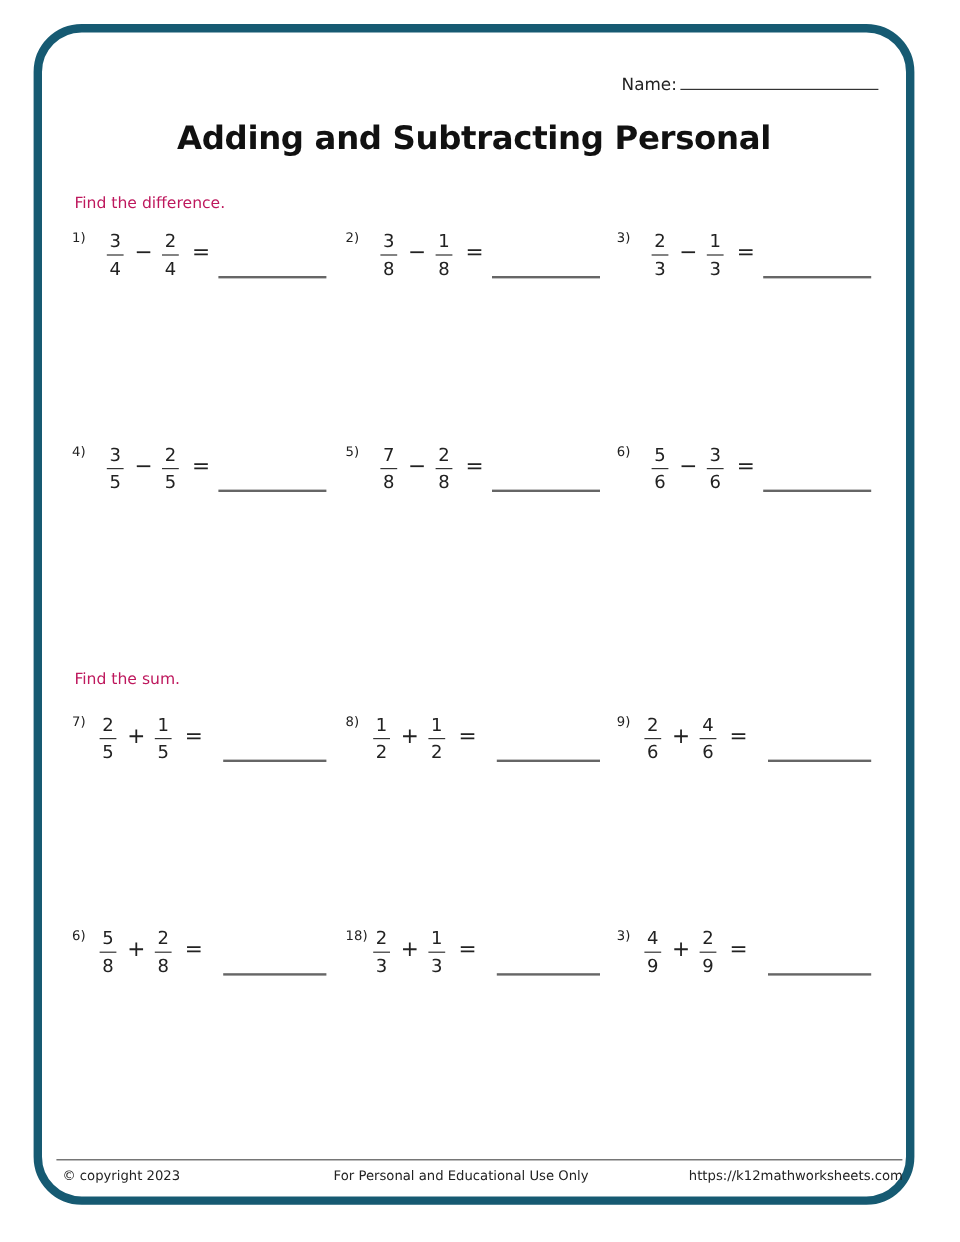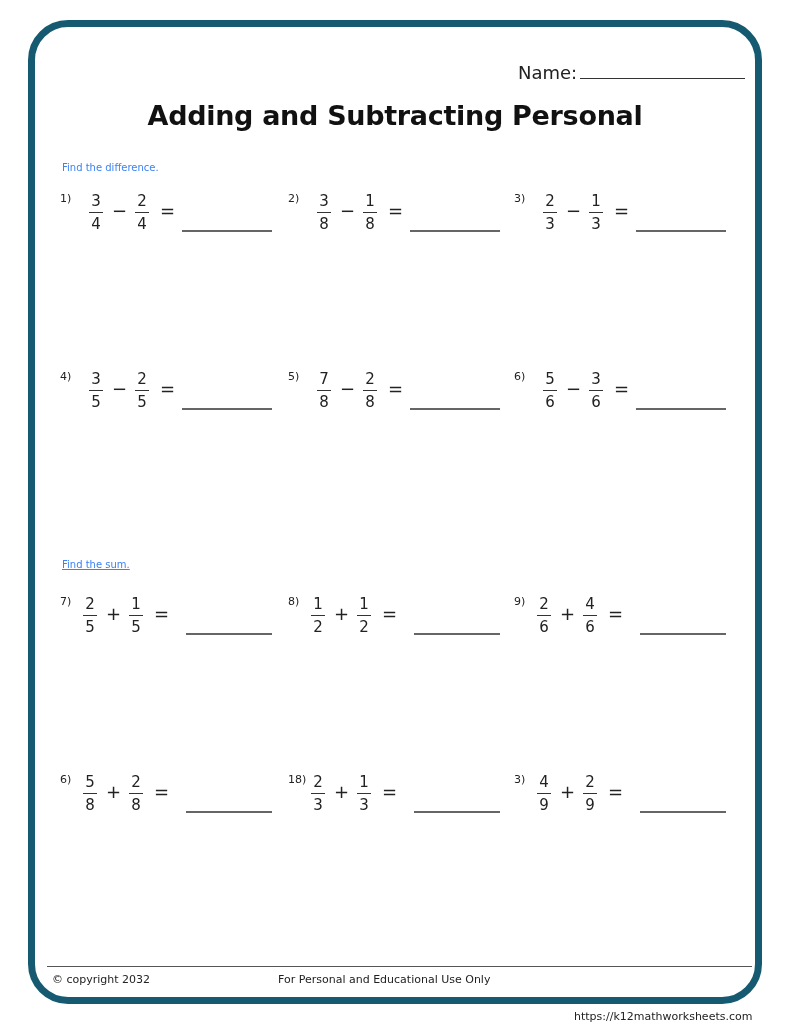--- a/index.html
+++ b/index.html
@@ -1,24 +1,24 @@
 <!DOCTYPE html>
 <html><head>
   <meta charset="utf-8">
   <style>
     html, body { margin: 0; padding: 0; background: #ffffff; }
     body { width: 800px; height: 1035px; position: relative; overflow: hidden;
            font-family: "DejaVu Sans", sans-serif; color: #111; }
     .frame { position: absolute; left: 28px; top: 20px; width: 734px; height: 984px;
              border: 7px solid #165a72; border-radius: 40px; box-sizing: border-box; background: #fff; }
-    .name-line { position: absolute; left: 518px; top: 62px; font-size: 18px; color: #222; }
+    .name-line { position: absolute; left: 518px; top: 62px; font-size: 14px; color: #222; }
     .name-line .blank { display: inline-block; width: 165px; border-bottom: 1px solid #333; margin-left: 3px; height: 12px; vertical-align: baseline; }
     .title { position: absolute; left: 0; top: 100px; width: 790px; text-align: center;
              font-family: "DejaVu Sans", sans-serif; font-weight: bold; font-size: 27px; color: #111; letter-spacing: -0.3px; }
-    .instr { position: absolute; left: 62px; font-size: 10px; color: #3b82f6; }
+    .instr { position: absolute; left: 62px; font-size: 13px; color: #be185d; }
     .prob { position: absolute; height: 60px; }
     .num { position: absolute; left: 0; top: 0; font-size: 11px; color: #222; }
     .frac { position: absolute; top: 0; width: 16px; text-align: center; font-size: 15px; color: #222; }
     .frac .n { display: block; line-height: 18px; }
     .frac .bar { display: block; height: 1px; background: #333; margin: 2px 1px; }
     .frac .d { display: block; line-height: 18px; }
     .op { position: absolute; top: 8px; font-size: 18px; color: #222; }
     .eq { position: absolute; top: 8px; font-size: 18px; color: #222; }
     .answer { position: absolute; top: 38px; height: 0; border-bottom: 2px solid #666; }
     .footer-rule { position: absolute; left: 47px; top: 966px; width: 705px; height: 1px; background: #555; }
@@ -29,21 +29,21 @@
 
 <div class="frame"></div>
 
 <div class="name-line">
   <span>Name:</span><span class="blank"></span>
 </div>
 
 <div class="title">Adding and Subtracting Personal</div>
 
 <div class="instr" style="top:162px;">Find the difference.</div>
-<div class="instr" style="top:559px;text-decoration:underline;">Find the sum.</div>
+<div class="instr" style="top:559px;">Find the sum.</div>
 
 <div id="problems">
     <div class="prob" style="left: 60px; top: 192px; width: 215px;">
       <span class="num">1)</span>
       <span class="frac" style="left:28px">
         <span class="n">3</span>
         <span class="bar"></span>
         <span class="d">4</span>
       </span>
       <span class="op" style="left:52px">−</span>
@@ -227,15 +227,15 @@
         <span class="n">2</span>
         <span class="bar"></span>
         <span class="d">9</span>
       </span>
       <span class="eq" style="left:94px">=</span>
       <span class="answer" style="left:126px;width:86px"></span>
     </div>
   </div>
 
 <div class="footer-rule"></div>
-<div class="footer" style="left:52px;">© copyright 2032</div>
+<div class="footer" style="left:52px;">© copyright 2023</div>
 <div class="footer" style="left:278px;">For Personal and Educational Use Only</div>
-<div class="footer" style="left:574px;margin-top:37px;">https://k12mathworksheets.com</div>
+<div class="footer" style="left:574px;">https://k12mathworksheets.com</div>
 
 </body></html>

